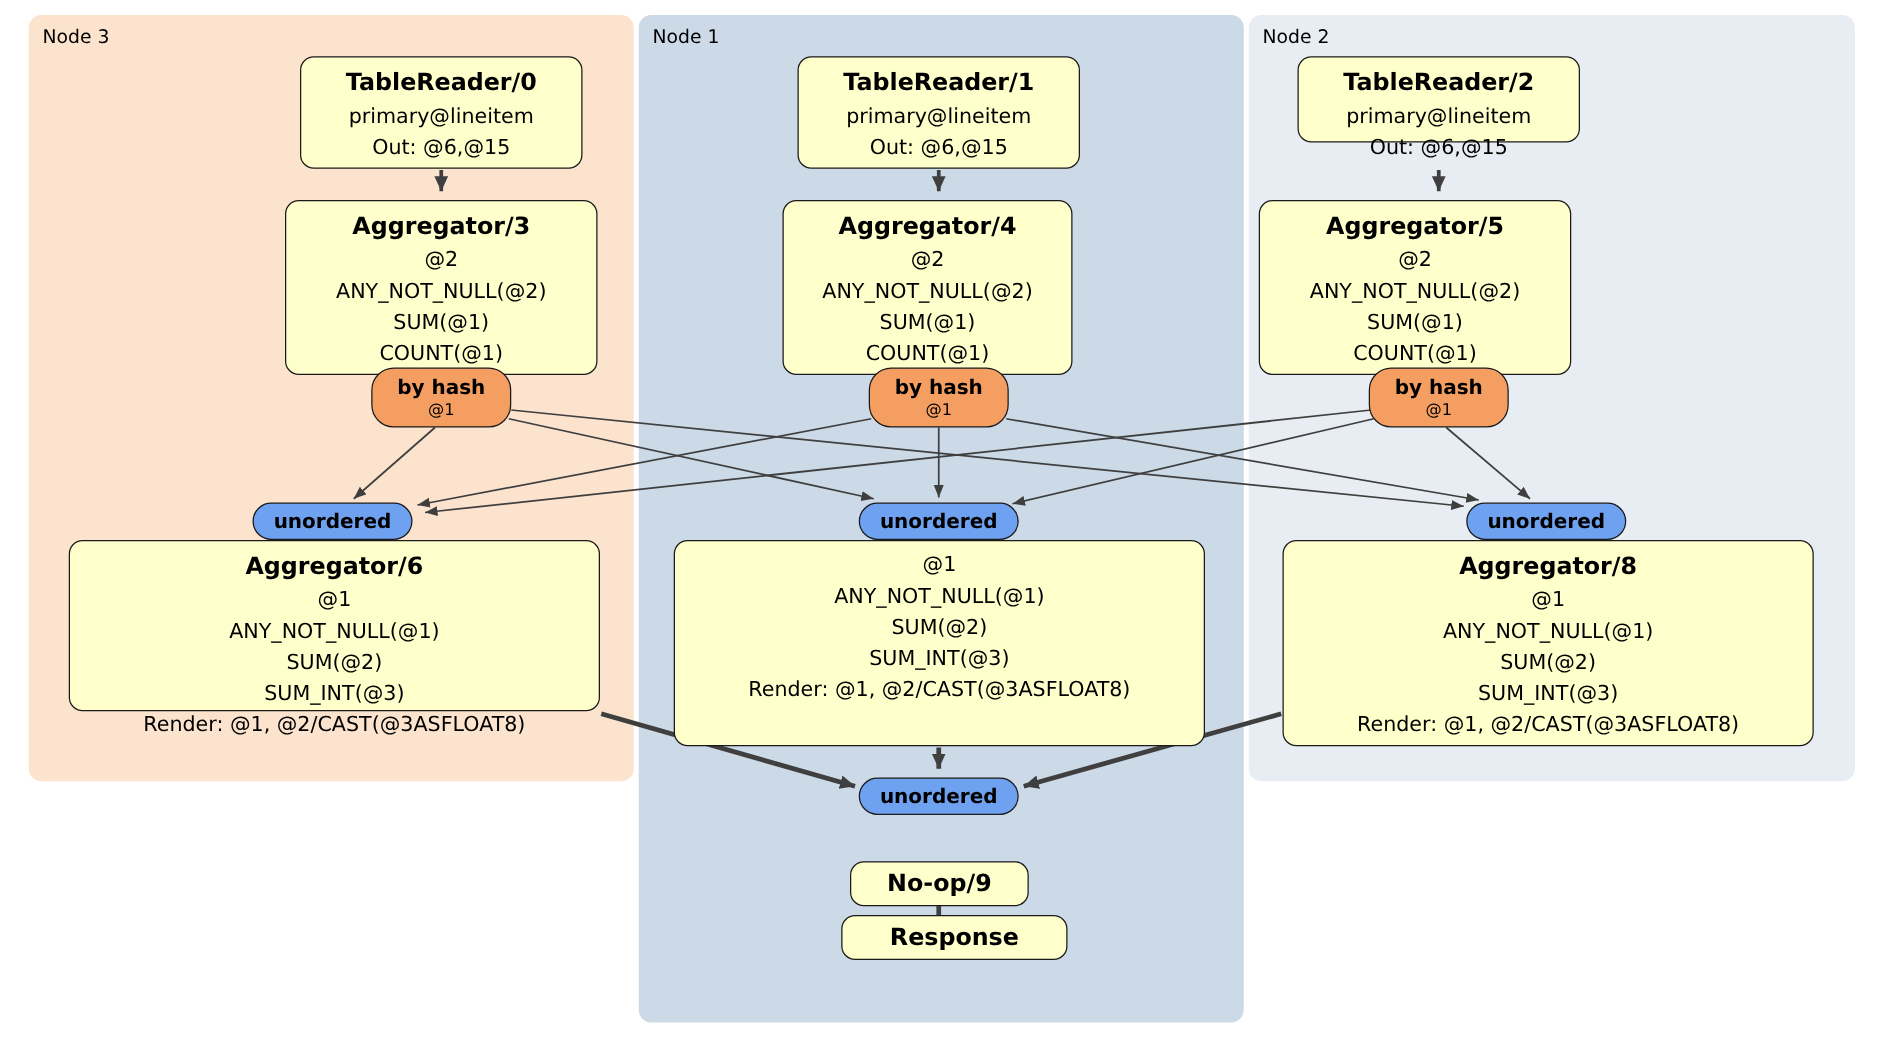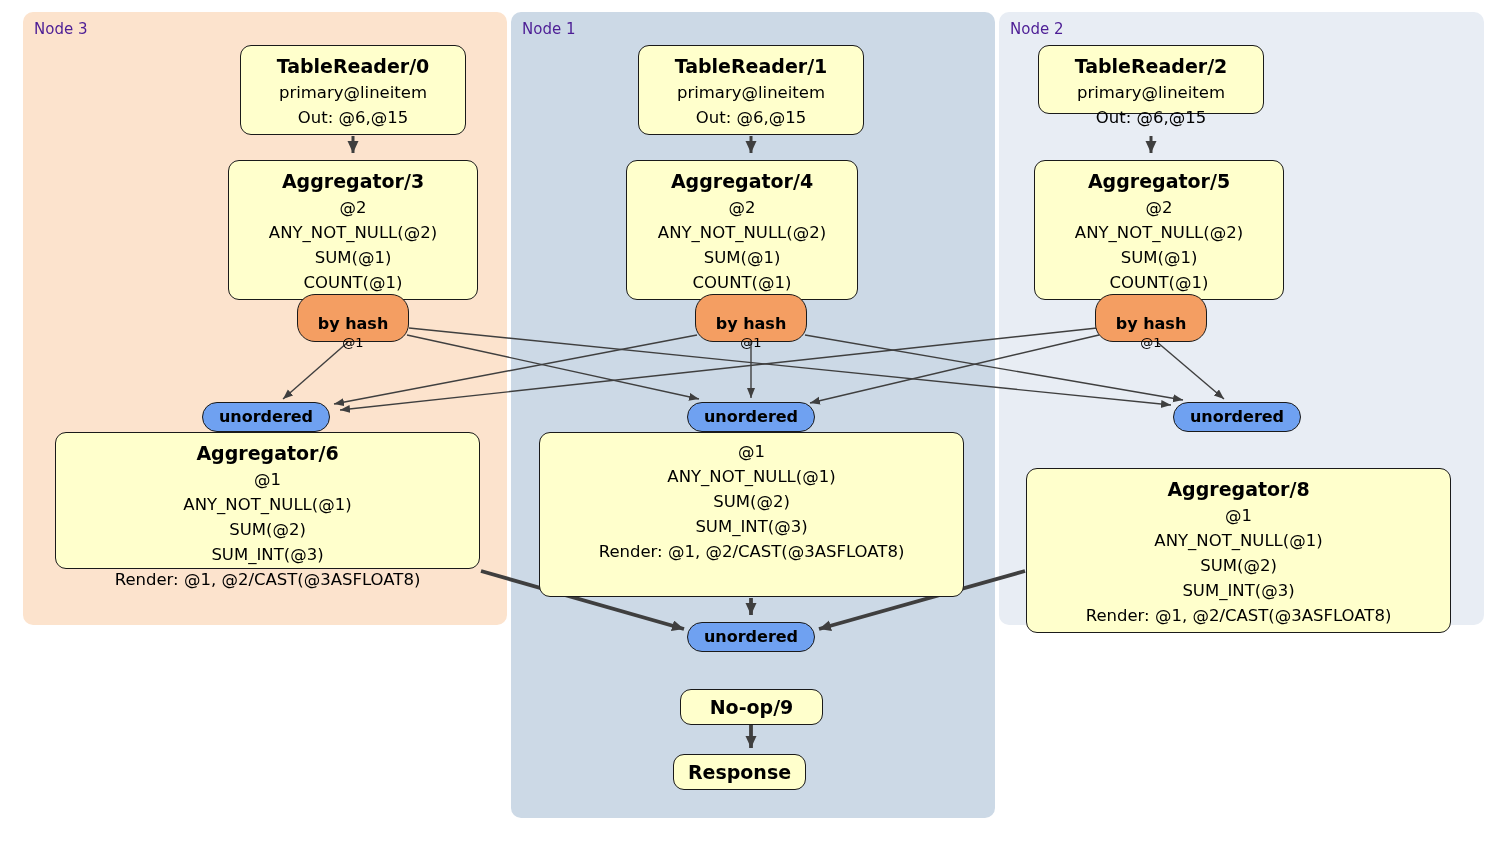--- a/index.html
+++ b/index.html
@@ -4,37 +4,37 @@
 <style>
   :root{
     --page_bg:#ffffff; --node3_bg:#fce3cd; --node1_bg:#ccd9e6; --node2_bg:#e8edf4;
     --box_fill:#ffffcc; --box_border:#1a1a1a; --router_fill:#f49e62; --sync_fill:#6fa1f1;
     --edge_color:#3f3f3f; --text_color:#000000;
   }
   html,body{margin:0;padding:0;background:var(--page_bg);}
   body{font-family:"DejaVu Sans","Liberation Sans",sans-serif;color:var(--text_color);}
   .stage{position:relative;width:1504px;height:842px;overflow:hidden;background:var(--page_bg);}
   .panel{position:absolute;border-radius:10px;z-index:0;}
-  .panel-label{position:absolute;top:8px;left:11px;font-size:15px;line-height:18px;color:#4c1d95;}
+  .panel-label{position:absolute;top:8px;left:11px;font-size:15px;line-height:18px;color:#000000;}
   #panel-node3{left:23px;top:12px;width:484px;height:613px;background:var(--node3_bg);}
   #panel-node1{left:511px;top:12px;width:484px;height:806px;background:var(--node1_bg);}
   #panel-node2{left:999px;top:12px;width:485px;height:613px;background:var(--node2_bg);}
   svg.edges{position:absolute;left:0;top:0;z-index:1;}
   .edge{stroke:var(--edge_color);fill:none;}
   .edge-thin{stroke-width:1.4;}
   .edge-mid{stroke-width:3;}
   .edge-thick{stroke-width:3.8;}
   .arrowhead{fill:var(--edge_color);}
   .box{position:absolute;background:var(--box_fill);border:1.5px solid var(--box_border);
        border-radius:11px;text-align:center;box-sizing:border-box;padding-top:6px;z-index:2;}
   .box-title{font-weight:bold;font-size:19px;line-height:28px;white-space:nowrap;}
   .box-line{font-size:16.5px;line-height:25px;white-space:nowrap;}
   .box-small{display:flex;align-items:center;justify-content:center;padding-top:0;}
   .router{position:absolute;background:var(--router_fill);border:1.5px solid #1a1a1a;border-radius:18px;
-          text-align:center;box-sizing:border-box;padding-top:18px;z-index:3;}
+          text-align:center;box-sizing:border-box;padding-top:4px;z-index:3;}
   .router-label{font-weight:bold;font-size:16px;line-height:21px;}
   .router-detail{font-size:13px;line-height:17px;}
   .sync{position:absolute;background:var(--sync_fill);border:1.5px solid #1a1a1a;border-radius:16px;
         text-align:center;font-weight:bold;font-size:16px;line-height:27px;box-sizing:border-box;z-index:3;}
 </style>
 </head>
 <body>
 
 <div class="stage">
 
@@ -102,21 +102,21 @@
     <div class="box-line">SUM(@1)</div>
     <div class="box-line">COUNT(@1)</div>
   </div>
   <div class="box" style="left:626px;top:160px;width:232px;height:140px;">
     <div class="box-title">Aggregator/4</div>
     <div class="box-line">@2</div>
     <div class="box-line">ANY_NOT_NULL(@2)</div>
     <div class="box-line">SUM(@1)</div>
     <div class="box-line">COUNT(@1)</div>
   </div>
-  <div class="box" style="left:1034px;top:160px;width:250px;height:140px;">
+  <div class="box" style="left:1007px;top:160px;width:250px;height:140px;">
     <div class="box-title">Aggregator/5</div>
     <div class="box-line">@2</div>
     <div class="box-line">ANY_NOT_NULL(@2)</div>
     <div class="box-line">SUM(@1)</div>
     <div class="box-line">COUNT(@1)</div>
   </div>
 
   <div class="router" style="left:297px;top:294px;width:112px;height:48px;">
     <div class="router-label">by hash</div>
     <div class="router-detail">@1</div>
@@ -142,30 +142,30 @@
     <div class="box-line">SUM_INT(@3)</div>
     <div class="box-line">Render: @1, @2/CAST(@3ASFLOAT8)</div>
   </div>
   <div class="box" style="left:539px;top:432px;width:425px;height:165px;">
     <div class="box-line">@1</div>
     <div class="box-line">ANY_NOT_NULL(@1)</div>
     <div class="box-line">SUM(@2)</div>
     <div class="box-line">SUM_INT(@3)</div>
     <div class="box-line">Render: @1, @2/CAST(@3ASFLOAT8)</div>
   </div>
-  <div class="box" style="left:1026px;top:432px;width:425px;height:165px;margin-top:36px;">
+  <div class="box" style="left:1026px;top:432px;width:425px;height:165px;">
     <div class="box-title">Aggregator/8</div>
     <div class="box-line">@1</div>
     <div class="box-line">ANY_NOT_NULL(@1)</div>
     <div class="box-line">SUM(@2)</div>
     <div class="box-line">SUM_INT(@3)</div>
     <div class="box-line">Render: @1, @2/CAST(@3ASFLOAT8)</div>
   </div>
 
   <div class="sync" style="left:687px;top:622px;width:128px;height:30px;">unordered</div>
   <div class="box box-small" style="left:680px;top:689px;width:143px;height:36px;">
     <div class="box-title">No-op/9</div>
   </div>
-  <div class="box box-small" style="left:673px;top:754px;width:133px;height:36px;">
+  <div class="box box-small" style="left:673px;top:732px;width:181px;height:36px;">
     <div class="box-title">Response</div>
   </div>
 
 </div>
 
 </body></html>

